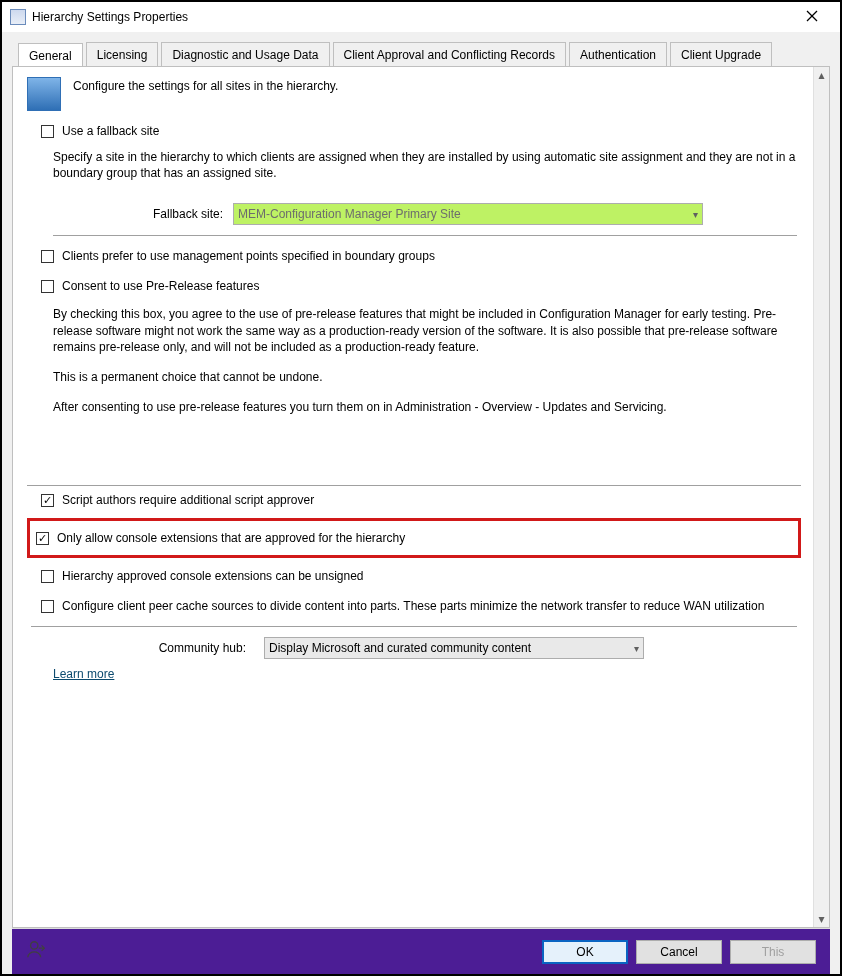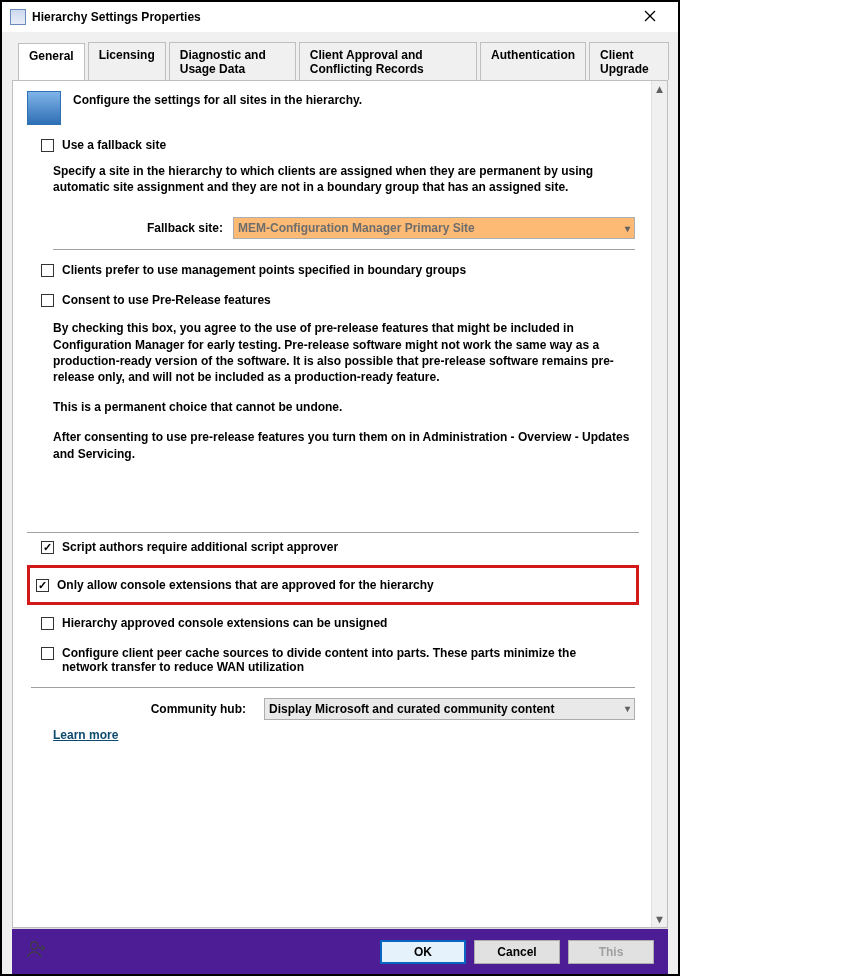--- a/index.html
+++ b/index.html
@@ -1,17 +1,17 @@
 <!DOCTYPE html>
 <html><head>
 <meta charset="utf-8">
 <style>
 * { box-sizing: border-box; font-family: "Segoe UI", Tahoma, sans-serif; font-size: 12px; }
 body { margin: 0; background: #fff; }
-.window { width: 680px; height: 976px; border: 2px solid #000; display: flex; flex-direction: column; background: #fff; font-weight: bold; }
+.window { width: 842px; height: 976px; border: 2px solid #000; display: flex; flex-direction: column; background: #fff; }
 .titlebar { display: flex; align-items: center; height: 30px; padding: 0 8px; }
 .titlebar .app-icon { width: 16px; height: 16px; border: 1px solid #6a8bbb; background: linear-gradient(#cdd9ee,#e8eef7); margin-right: 6px; }
 .titlebar .title { flex: 1; color: #000; font-size: 12px; }
 .titlebar .close { width: 40px; text-align: center; cursor: pointer; }
 .titlebar .close svg { width: 12px; height: 12px; }
 .client { flex: 1; background: #f0f0f0; padding: 10px 10px 0 10px; display: flex; flex-direction: column; overflow: hidden; }
 .tabs { display: flex; gap: 4px; padding-left: 6px; }
 .tab { padding: 5px 10px 4px 10px; border: 1px solid #bfbfbf; border-bottom: none; background: #f0f0f0; color: #000; cursor: pointer; margin-right: -1px; }
 .tab.active { background: #fff; position: relative; top: 1px; }
 .tab-body { flex: 1; border: 1px solid #bfbfbf; background: #fff; position: relative; overflow: hidden; }
@@ -23,21 +23,21 @@
 .intro-icon { width: 34px; height: 34px; background: linear-gradient(#7fb4e8,#2f6fb5); border: 1px solid #2f6fb5; margin-right: 12px; }
 .intro-text { padding-top: 2px; color: #000; }
 .section { margin: 10px 4px 0 4px; }
 .chk-row { display: flex; align-items: flex-start; gap: 8px; padding: 3px 10px; }
 .chk { width: 13px; height: 13px; border: 1px solid #333; background: #fff; display: inline-flex; align-items:center; justify-content:center; margin-top: 1px; flex-shrink:0;}
 .chk.checked::after { content: "✓"; font-size: 11px; line-height: 11px; color: #000; }
 .indent { margin-left: 22px; }
 .para { color: #000; line-height: 1.35; }
 .field-row { display: flex; align-items: center; gap: 10px; margin-top: 10px; text-align: right; }
 .field-label { min-width: 170px; }
-.dropdown { flex: 1; height: 22px; border: 1px solid #adadad; background: #fdba74; display:flex; align-items:center; padding: 0 4px; justify-content: space-between; color:#6d6d6d; max-width: 470px;}
+.dropdown { flex: 1; height: 22px; border: 1px solid #adadad; background: #bef264; display:flex; align-items:center; padding: 0 4px; justify-content: space-between; color:#6d6d6d; max-width: 470px;}
 .dropdown.enabled { color:#000; background:#e9e9e9;margin-left:8px; }
 .dd-arrow { color:#606060; font-size:10px; }
 hr.sep { border: none; border-top: 1px solid #a0a0a0; margin: 10px 0 4px 0; }
 hr.thin { border: none; border-top: 1px solid #a0a0a0; margin: 4px 0; }
 .highlight-box { border: 3px solid #d11919; padding: 10px 6px; margin: 8px 0; }
 .link { color: #0c4a6e; text-decoration: underline; cursor: pointer; display:inline-block; margin-top:8px; margin-left:22px;}
 .footer { height: 46px; display: flex; align-items: center; padding: 0 14px; gap: 8px; border-top: 1px solid #ddd; background:#4c1d95;}
 .footer .spacer { flex: 1; }
 .footer .person-icon svg { width: 22px; height: 22px; }
 .btn { min-width: 86px; height: 24px; border: 1px solid #adadad; background: #e1e1e1; display:flex; align-items:center; justify-content:center; cursor:pointer;}
@@ -76,21 +76,21 @@
         <div class="row">
           <div class="intro-icon"></div>
           <div class="intro-text">Configure the settings for all sites in the hierarchy.</div>
         </div>
 
         <div class="section">
           <div class="chk-row">
             <span class="chk"></span>
             <span class="label">Use a fallback site</span>
           </div>
-          <div class="indent para" style="margin-top:8px;">Specify a site in the hierarchy to which clients are assigned when they are permanent by using automatic site assignment and they are not in a boundary group that has an assigned site.</div>
+          <div class="indent para" style="margin-top:8px;">Specify a site in the hierarchy to which clients are assigned when they are installed by using automatic site assignment and they are not in a boundary group that has an assigned site.</div>
           <div class="indent field-row" style="margin-top:22px;">
             <div class="field-label">Fallback site:</div>
             <div class="dropdown">
               <span>MEM-Configuration Manager Primary Site</span>
               <span class="dd-arrow">▾</span>
             </div>
           </div>
           <hr class="sep" style="margin-left:22px;">
         </div>
 

